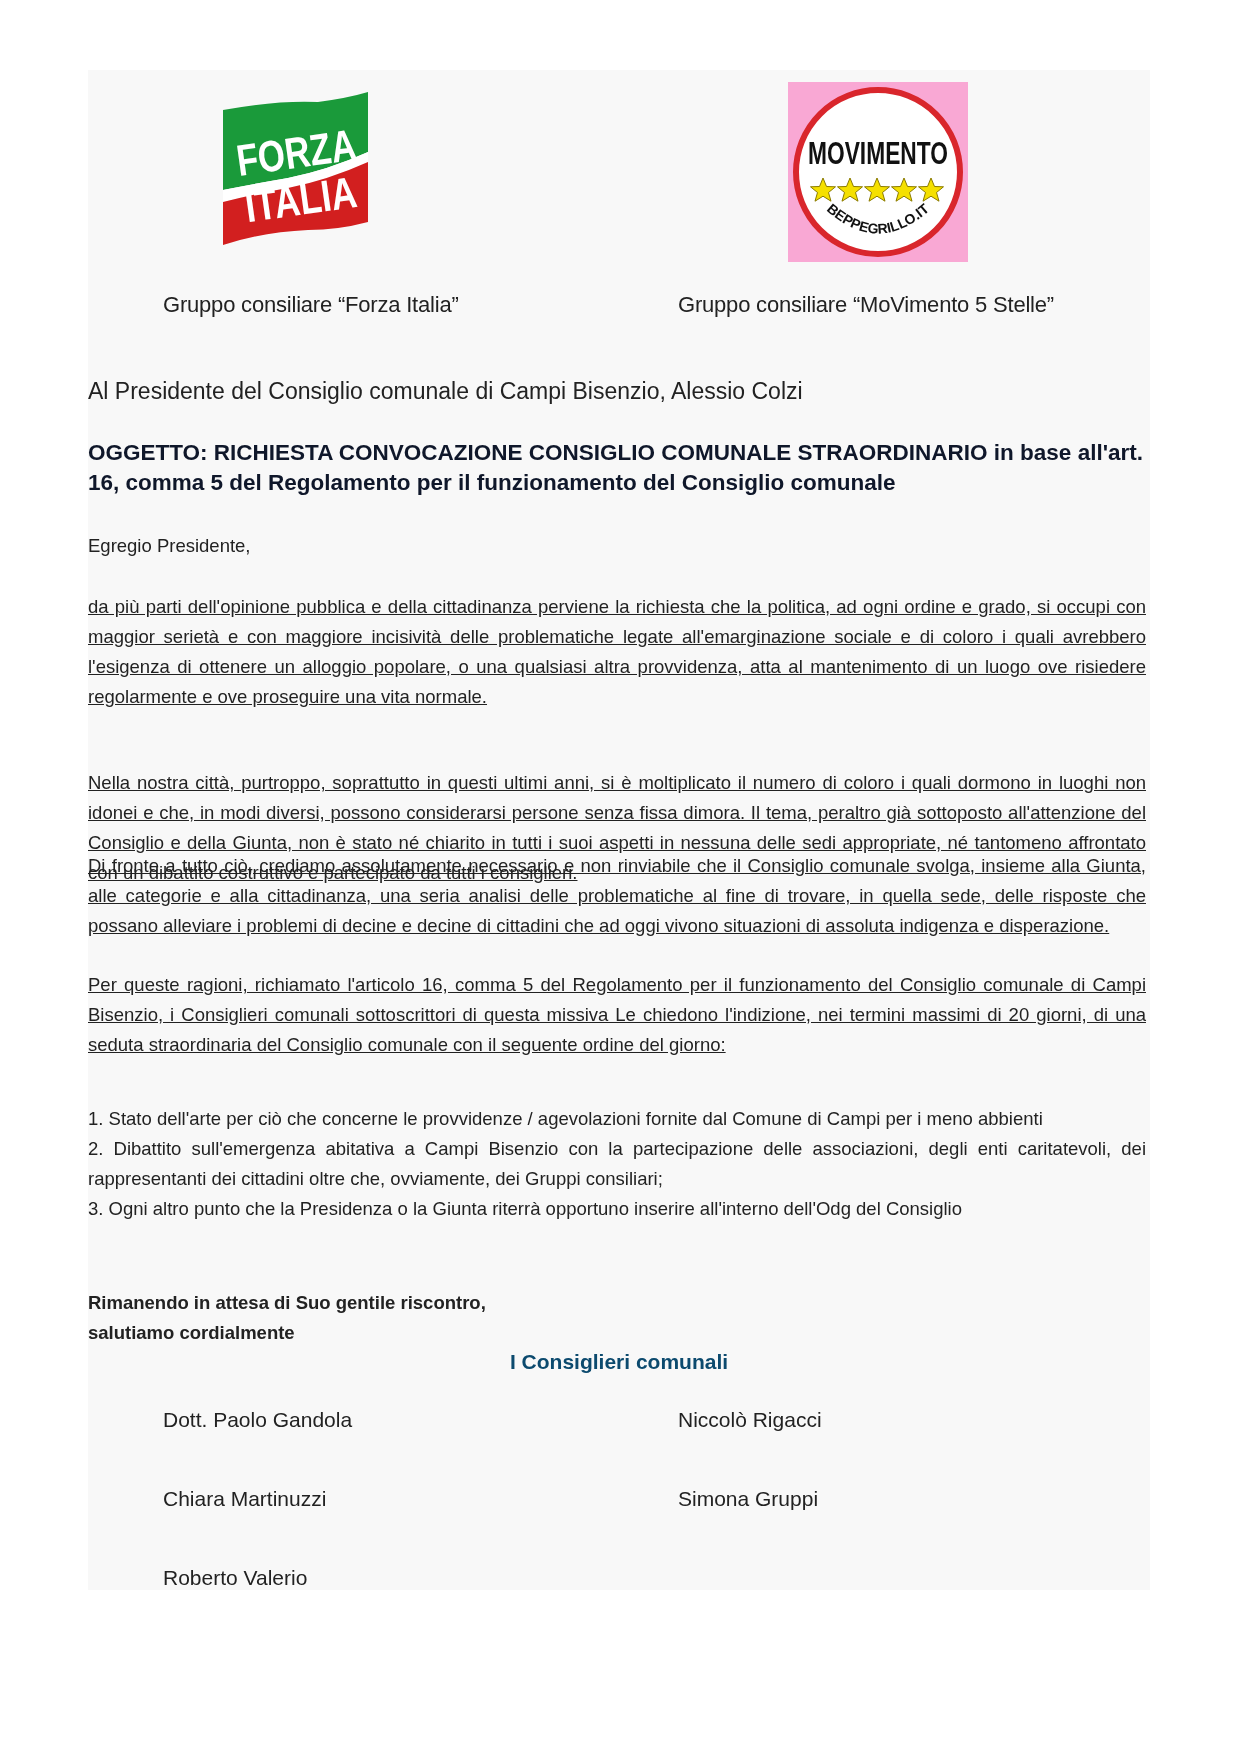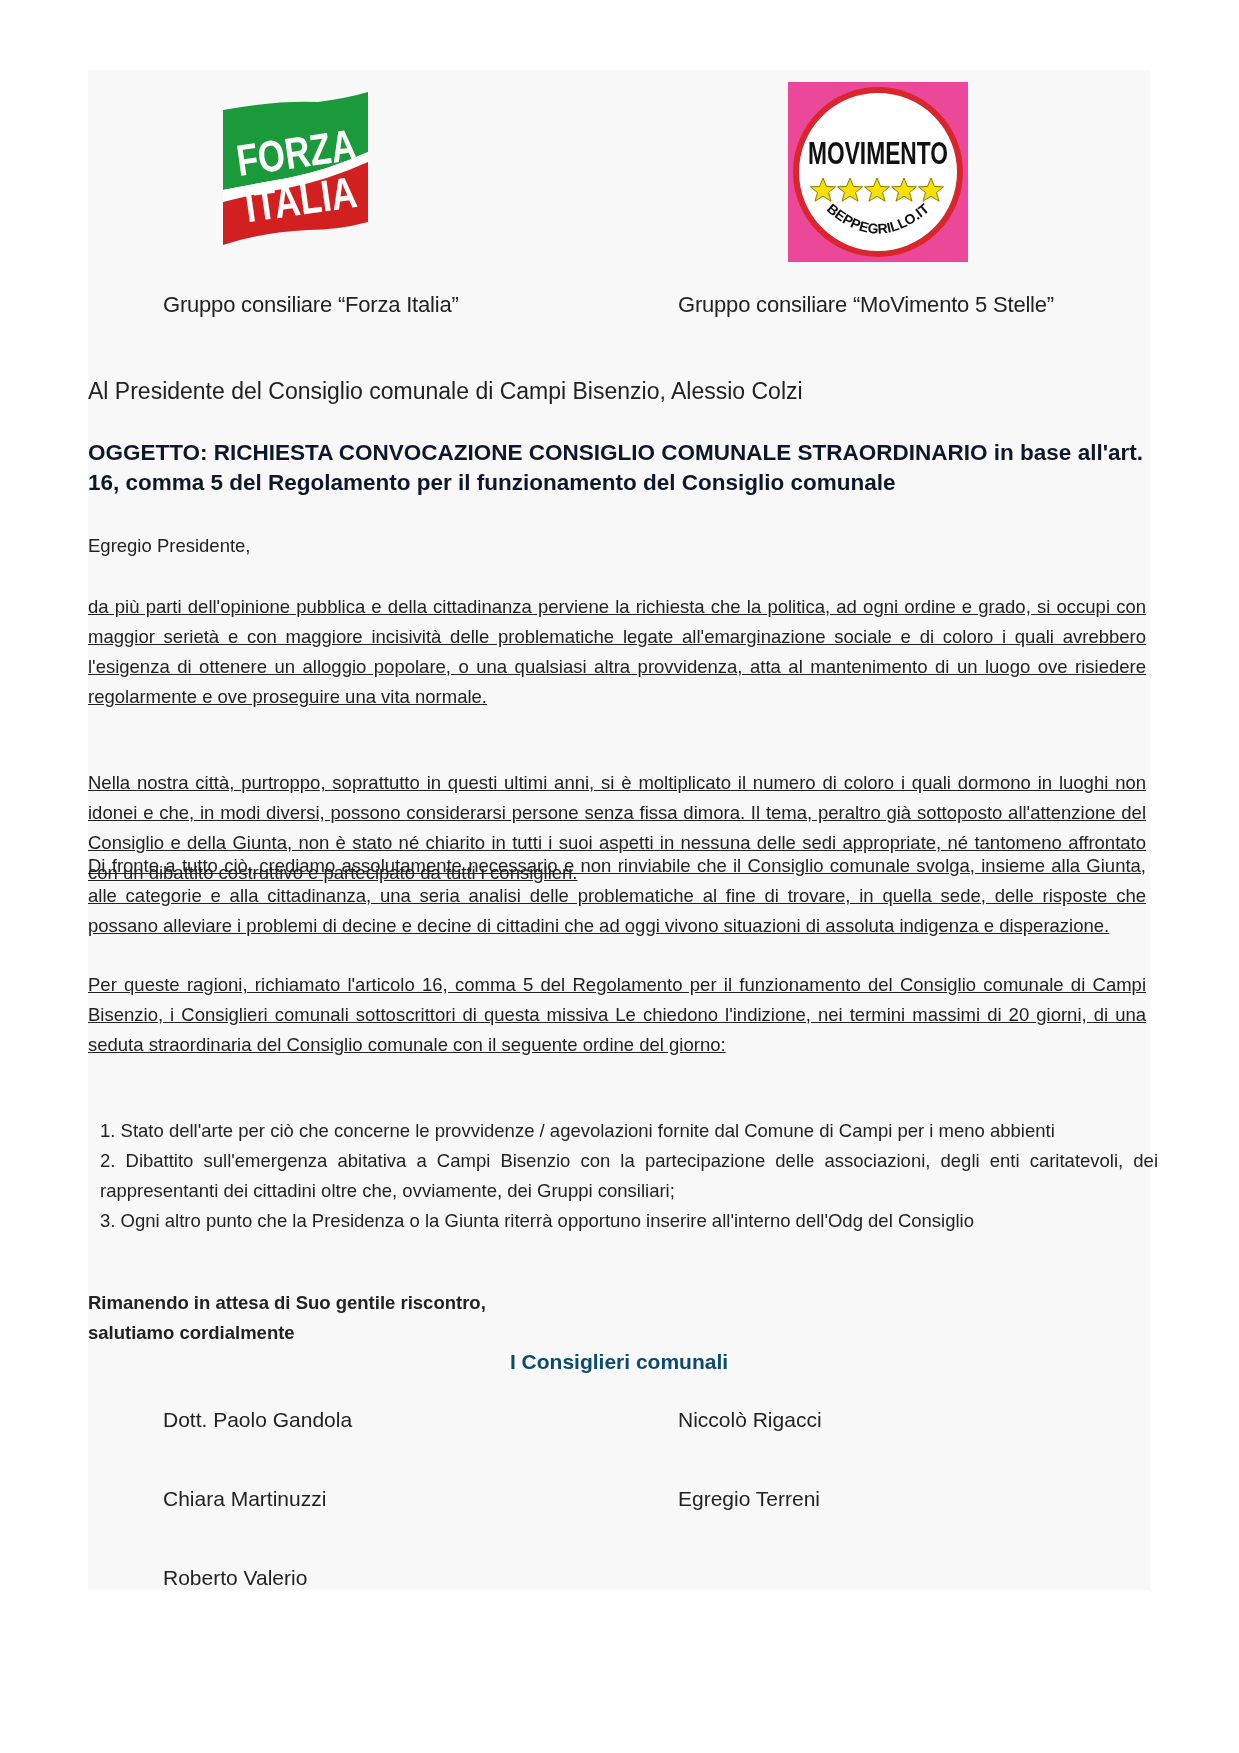--- a/index.html
+++ b/index.html
@@ -1,33 +1,33 @@
 <!DOCTYPE html>
 <html><head>
 <meta charset="utf-8">
 <style>
   html, body { margin: 0; padding: 0; background: #ffffff; }
   body { width: 1239px; height: 1753px; position: relative; overflow: hidden;
          font-family: "Liberation Sans", "DejaVu Sans", sans-serif; color: #222222; }
   .sheet { position: absolute; left: 88px; top: 70px; width: 1062px; height: 1520px; background: #f8f8f8; }
   .abs { position: absolute; }
   .logo-fi { left: 130px; top: 20px; width: 155px; height: 155px; }
-  .logo-m5s { left: 700px; top: 12px; width: 180px; height: 180px; background: #ec4899; }
+  .logo-m5s { left: 700px; top: 12px; width: 180px; height: 180px; background: #f9a8d4; }
   .group-label { font-size: 22px; top: 222px; white-space: nowrap; letter-spacing: -0.2px; }
   .g1 { left: 75px; }
   .g2 { left: 590px; }
   .addressee { left: 0; top: 308px; font-size: 23px; white-space: nowrap; }
   .subject { left: 0; top: 368px; width: 1062px; font-size: 22.5px; font-weight: bold; line-height: 30px; color: #0f172a; }
   .greeting { left: 0; top: 465px; font-size: 18.5px; }
   .body-text { left: 0; width: 1058px; font-size: 18.5px; line-height: 30px; text-align: justify; text-align-last: left; margin: 0; text-decoration: underline; }
   .p1 { top: 522px; }
   .p2 { top: 662px; margin-top: 36px; }
   .p3 { top: 781px; }
   .p4 { top: 900px; }
-  .agenda { left: 0; top: 1034px; width: 1058px; font-size: 18.5px; line-height: 30px; margin: 12px; padding: 0; list-style: none; }
+  .agenda { left: 0; top: 1034px; width: 1058px; font-size: 18.5px; line-height: 30px; margin: 0; padding: 0; list-style: none; }
   .agenda li { text-align: justify; text-align-last: left; }
   .closing { left: 0; top: 1218px; font-size: 18.5px; line-height: 30px; font-weight: bold; }
   .sign-title { left: 0; width: 1062px; top: 1280px; text-align: center; font-size: 21px; font-weight: bold; color: #0c4a6e; }
   .signer { font-size: 21px; white-space: nowrap; }
   .col1 { left: 75px; }
   .col2 { left: 590px; }
   .r1 { top: 1338px; }
   .r2 { top: 1417px; }
   .r3 { top: 1496px; }
 </style>
@@ -89,15 +89,15 @@
   <div class="abs closing">
     <div>Rimanendo in attesa di Suo gentile riscontro,</div>
     <div>salutiamo cordialmente</div>
   </div>
 
   <div class="abs sign-title">I Consiglieri comunali</div>
 
   <div class="abs signer col1 r1">Dott. Paolo Gandola</div>
   <div class="abs signer col2 r1">Niccolò Rigacci</div>
   <div class="abs signer col1 r2">Chiara Martinuzzi</div>
-  <div class="abs signer col2 r2">Egregio Terreni</div>
+  <div class="abs signer col2 r2">Simona Gruppi</div>
   <div class="abs signer col1 r3">Roberto Valerio</div>
 </div>
 
 </body></html>

